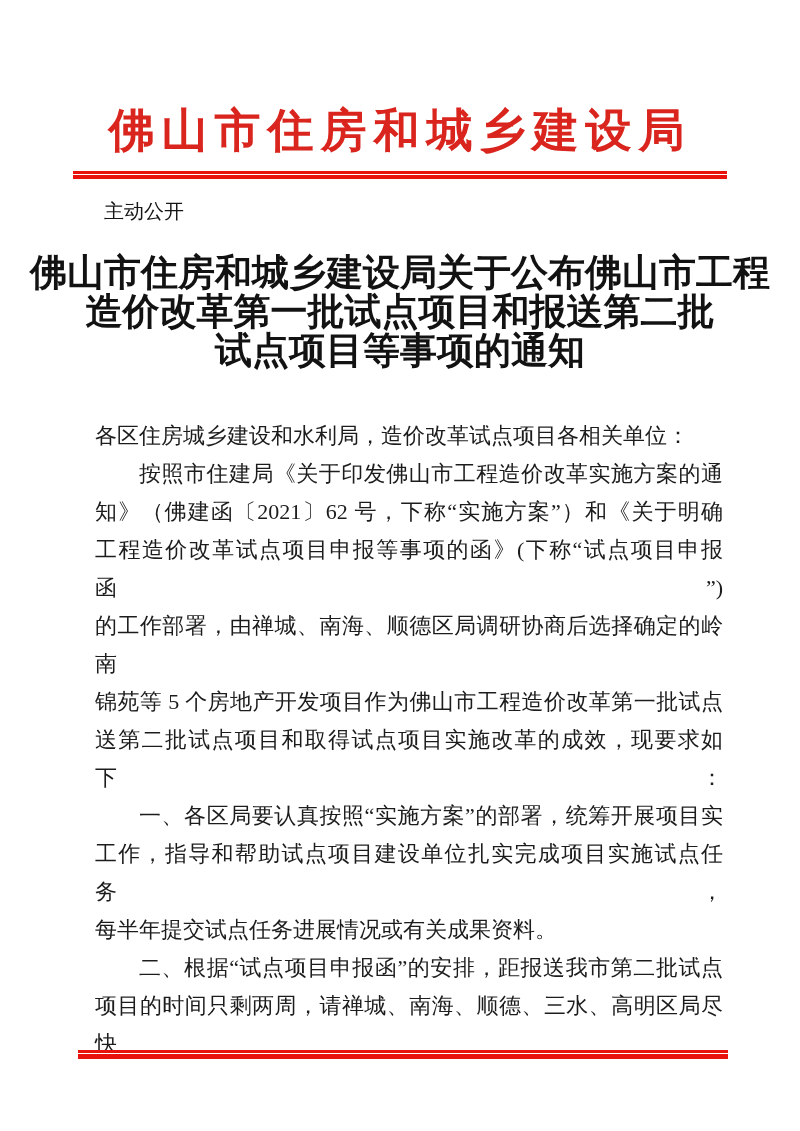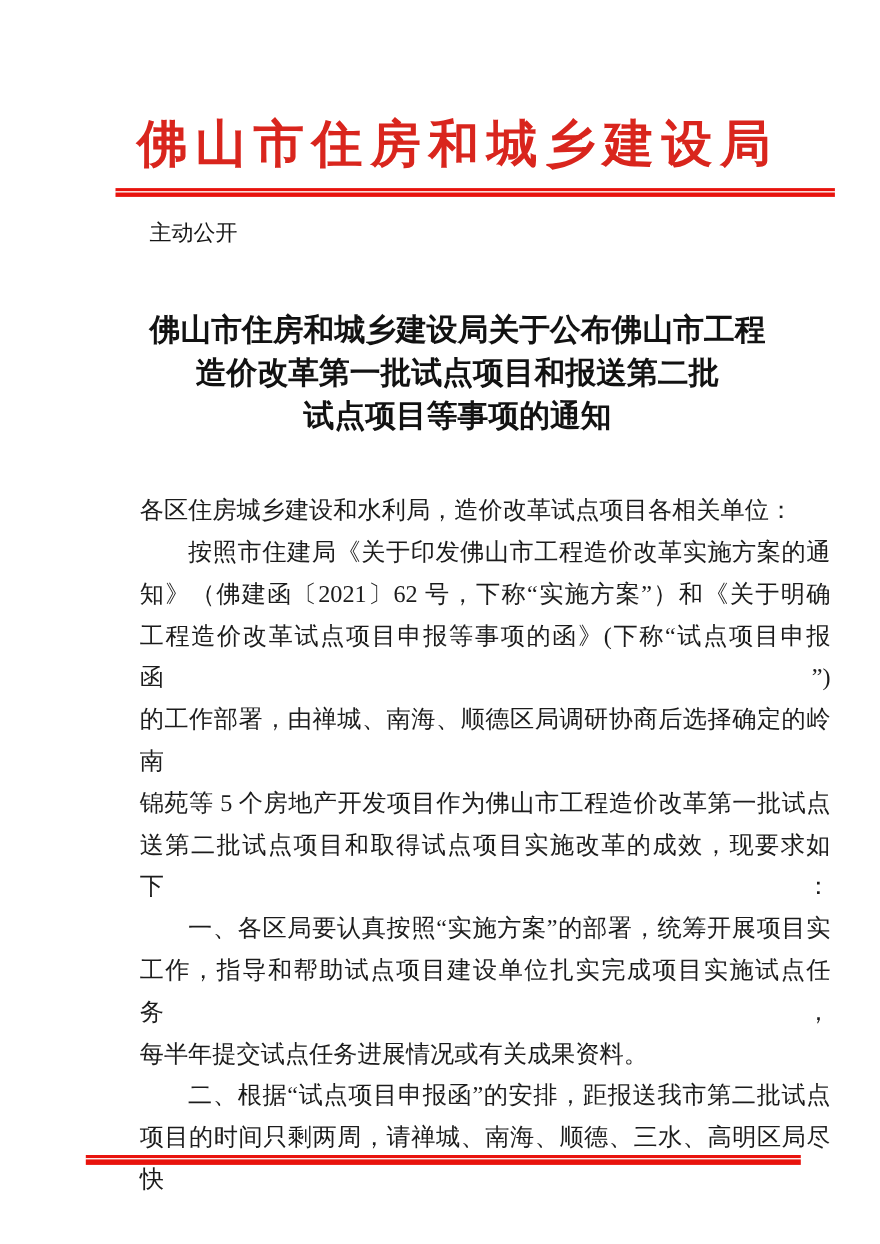--- a/index.html
+++ b/index.html
@@ -5,21 +5,20 @@
   * { margin:0; padding:0; box-sizing:border-box; }
   html,body { background:#ffffff; }
   .page {
     position:relative;
     width:800px; height:1131px;
     margin:0 auto;
     background:#ffffff;
     overflow:hidden;
     font-family:"Liberation Serif", serif;
     color:#1c1c1c;
-    padding-left:32px;
   }
   
   .agency-name {
     margin-top:100px;
     text-align:center;
     font-family:"Liberation Serif", serif;
     font-weight:bold;
     font-size:46px;
     line-height:62px;
     letter-spacing:7px;
@@ -35,24 +34,24 @@
   .rule .bar-thick { height:4px; background:#e8130d; }
   .header-rule { margin-top:9px; }
   .disclosure {
     margin:19px 0 13px 104px;
     font-family:"Liberation Sans", sans-serif;
     font-size:20px;
     color:#151515;
   }
   
   .doc-title {
-    margin-top:56px;
+    margin-top:28px;
     text-align:center;
     font-weight:bold;
-    font-size:28px;
+    font-size:37px;
     line-height:39px;
     color:#121212;
   }
   
   .body-block {
     margin:47px 77px 0 95px; 
     font-size:22px;
     line-height:38px;
     color:#1c1c1c;
   }

